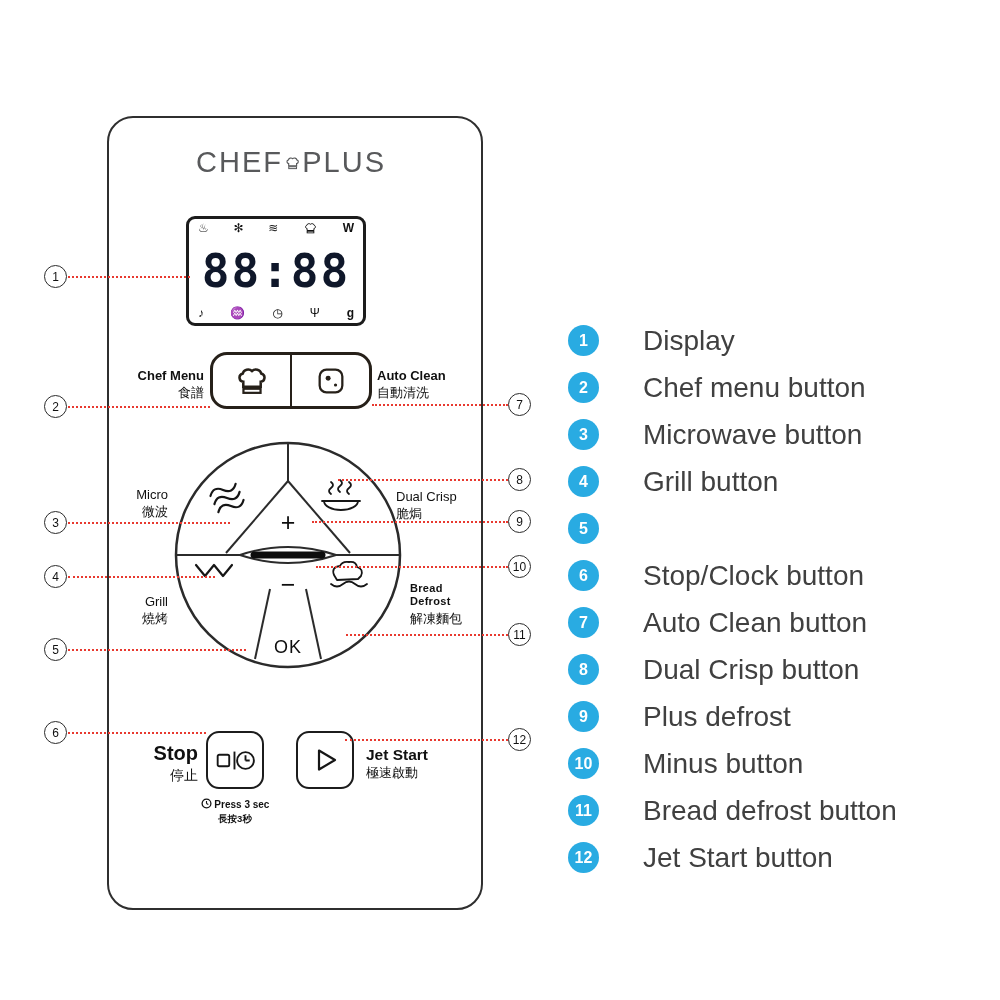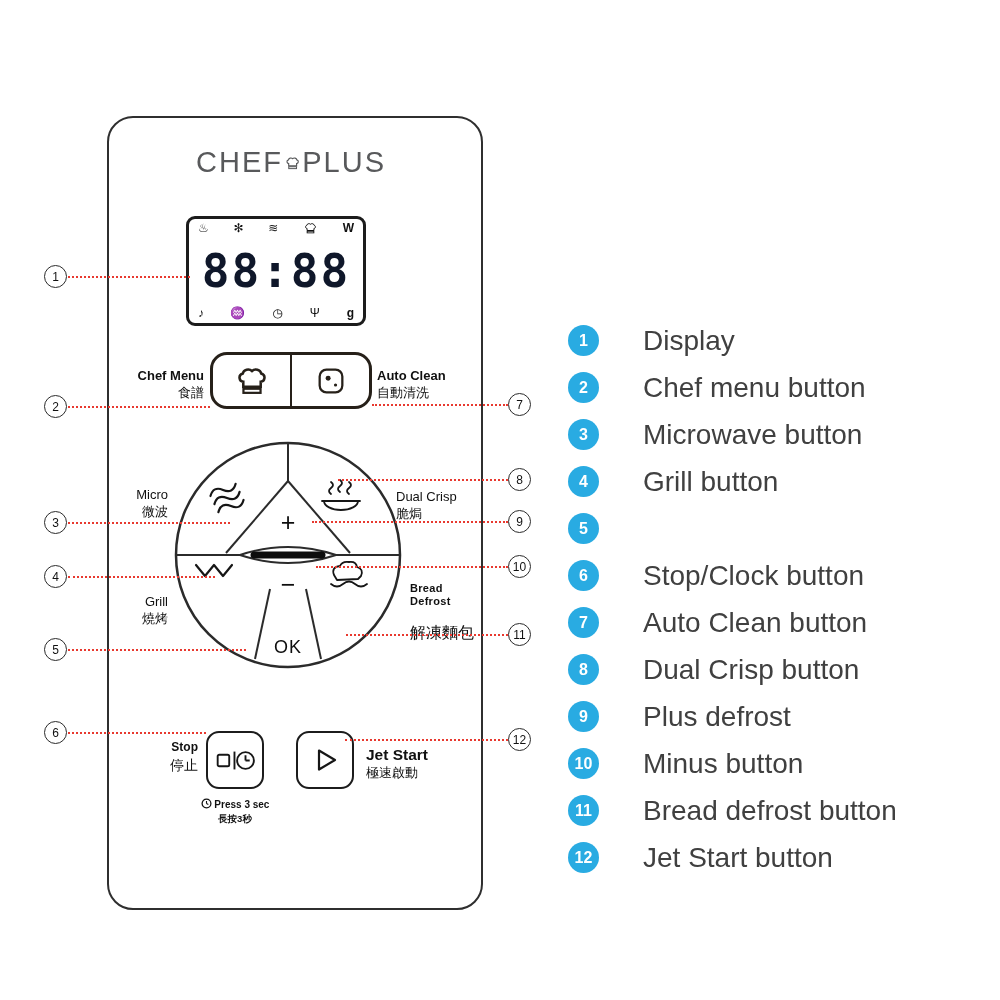--- a/index.html
+++ b/index.html
@@ -176,25 +176,25 @@
     <div>Dual Crisp</div>
     <div>脆焗</div>
   </div>
   <div class="side-label ta-r" style="left:104px;top:594px;width:64px">
     <div>Grill</div>
     <div>燒烤</div>
   </div>
   <div class="side-label" style="left:410px;top:582px">
     <div class="bold sm">Bread</div>
     <div class="bold sm">Defrost</div>
-    <div style="font-size:16px;margin-top:16px">解凍麵包</div>
+    <div style="font-size:13px;margin-top:4px">解凍麵包</div>
   </div>
 
   <div class="side-label ta-r" style="left:112px;top:740px;width:86px">
-    <div class="bold" style="font-size:12px">Stop</div>
+    <div class="bold" style="font-size:20px">Stop</div>
     <div style="font-size:14px">停止</div>
   </div>
 
   <div class="abs sq-btn" style="left:206px;top:731px">
     <svg width="42" height="27" viewBox="0 0 40 25" stroke="#161616" fill="none" stroke-width="1.8">
       <rect x="3.5" y="7" width="11" height="11" rx="1.5"></rect>
       <line x1="19.5" y1="4" x2="19.5" y2="21"></line>
       <circle cx="30" cy="12.5" r="8"></circle>
       <path d="M30 12.5 V7.5 M30 12.5 L34 12.5"></path>
     </svg>

